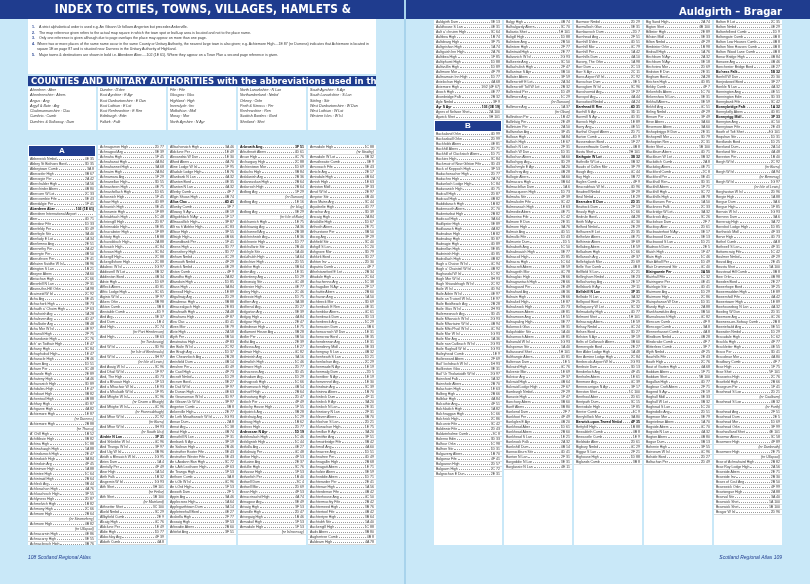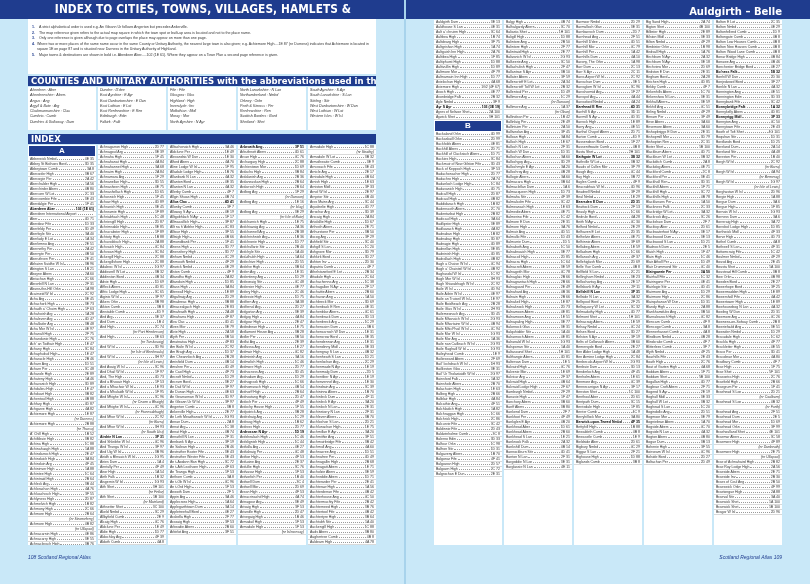--- a/index.html
+++ b/index.html
@@ -104,21 +104,20 @@
         <div class="ccol">
           <div class="cline">South Ayrshire : S Ayr</div>
           <div class="cline">South Lanarkshire : S Lan</div>
           <div class="cline">Stirling : Stir</div>
           <div class="cline">West Dunbartonshire : W Dun</div>
           <div class="cline">West Lothian : W Lot</div>
           <div class="cline">Western Isles : W Isl</div>
         </div>
       </div>
 
-    <div class="section-bar" style="top:134px;">INDEX</div>
 
     <div class="index-body" id="left-index" style="top:145px; height:400px;">
         <div class="col">
           <div class="letter-head">A</div>
           <div class="row">
             <span>Abberwick Nmbd</span>
             <span class="dots"></span>
             <span>4E 35</span>
           </div>
           <div class="row">
@@ -2059,21 +2058,21 @@
         </div>
       </div>
 
     <div class="page-footer" style="left:28px;">108  Scotland Regional Atlas</div>
   </div>
 
   <div class="gutter"></div>
 
   <div class="page right">
     <div class="topband" style="height:19px;"></div>
-    <div class="right-title">Auldgirth – Belle</div>
+    <div class="right-title">Auldgirth – Bragar</div>
 
     <div class="index-body" id="right-index" style="top:20px; height:525px;">
         <div class="col">
           <div class="row">
             <span>Auldgirth Dum</span>
             <span class="dots"></span>
             <span>3E 13</span>
           </div>
           <div class="row">
             <span>Auldhouse S Lan</span>

